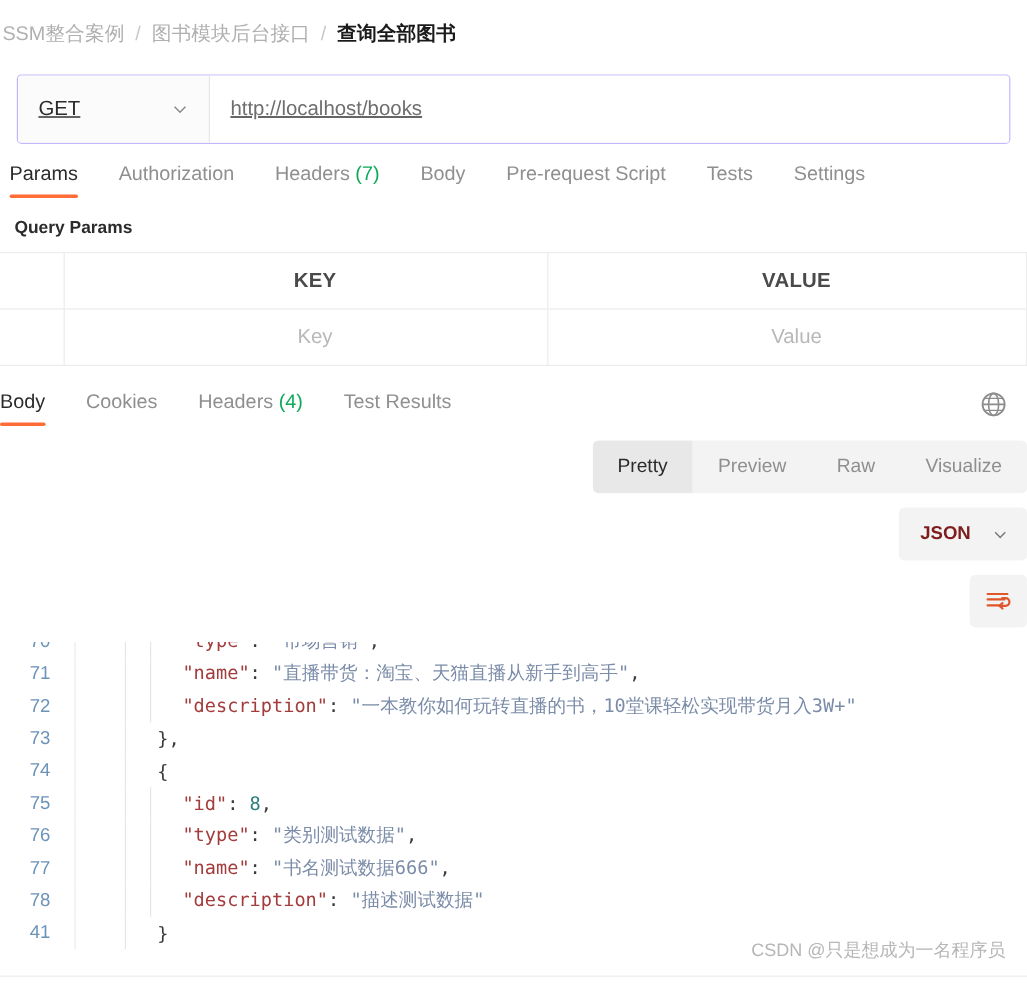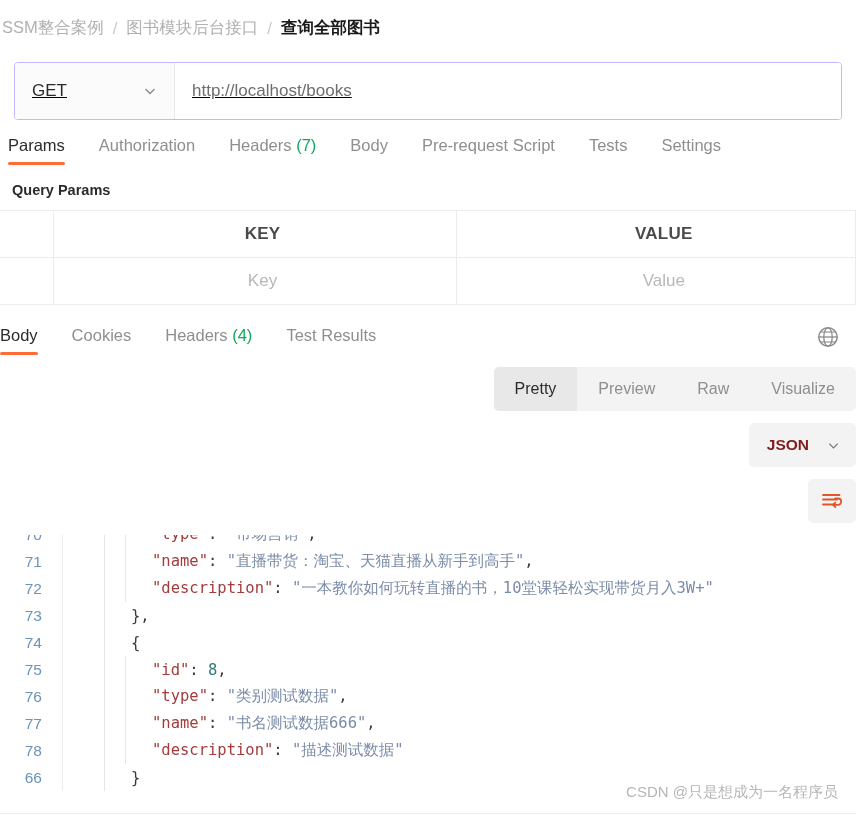--- a/index.html
+++ b/index.html
@@ -322,18 +322,18 @@
   <div class="code-scroll" id="code-scroll">
       <div class="code-line"><span class="lineno">70</span><span class="gut1"></span><span class="gut2"></span><span class="ind"></span><span class="ind"></span><span class="codetext"><span class="k">"type"</span><span class="p">: </span><span class="s">"市场营销"</span><span class="p">,</span></span></div>
       <div class="code-line"><span class="lineno">71</span><span class="gut1"></span><span class="gut2"></span><span class="ind"></span><span class="ind"></span><span class="codetext"><span class="k">"name"</span><span class="p">: </span><span class="s">"直播带货：淘宝、天猫直播从新手到高手"</span><span class="p">,</span></span></div>
       <div class="code-line"><span class="lineno">72</span><span class="gut1"></span><span class="gut2"></span><span class="ind"></span><span class="ind"></span><span class="codetext"><span class="k">"description"</span><span class="p">: </span><span class="s">"一本教你如何玩转直播的书，10堂课轻松实现带货月入3W+"</span></span></div>
       <div class="code-line"><span class="lineno">73</span><span class="gut1"></span><span class="gut2"></span><span class="ind"></span><span class="codetext"><span class="p">},</span></span></div>
       <div class="code-line"><span class="lineno">74</span><span class="gut1"></span><span class="gut2"></span><span class="ind"></span><span class="codetext"><span class="p">{</span></span></div>
       <div class="code-line"><span class="lineno">75</span><span class="gut1"></span><span class="gut2"></span><span class="ind"></span><span class="ind"></span><span class="codetext"><span class="k">"id"</span><span class="p">: </span><span class="n">8</span><span class="p">,</span></span></div>
       <div class="code-line"><span class="lineno">76</span><span class="gut1"></span><span class="gut2"></span><span class="ind"></span><span class="ind"></span><span class="codetext"><span class="k">"type"</span><span class="p">: </span><span class="s">"类别测试数据"</span><span class="p">,</span></span></div>
       <div class="code-line"><span class="lineno">77</span><span class="gut1"></span><span class="gut2"></span><span class="ind"></span><span class="ind"></span><span class="codetext"><span class="k">"name"</span><span class="p">: </span><span class="s">"书名测试数据666"</span><span class="p">,</span></span></div>
       <div class="code-line"><span class="lineno">78</span><span class="gut1"></span><span class="gut2"></span><span class="ind"></span><span class="ind"></span><span class="codetext"><span class="k">"description"</span><span class="p">: </span><span class="s">"描述测试数据"</span></span></div>
-      <div class="code-line"><span class="lineno">66</span><span class="gut1"></span><span class="gut2"></span><span class="ind"></span><span class="codetext"><span class="p">}</span></span></div>
+      <div class="code-line"><span class="lineno">41</span><span class="gut1"></span><span class="gut2"></span><span class="ind"></span><span class="codetext"><span class="p">}</span></span></div>
     </div>
 </div>
 
 <div class="footer-rule"></div>
 <div class="watermark">CSDN @只是想成为一名程序员</div>
 
 </body></html>

